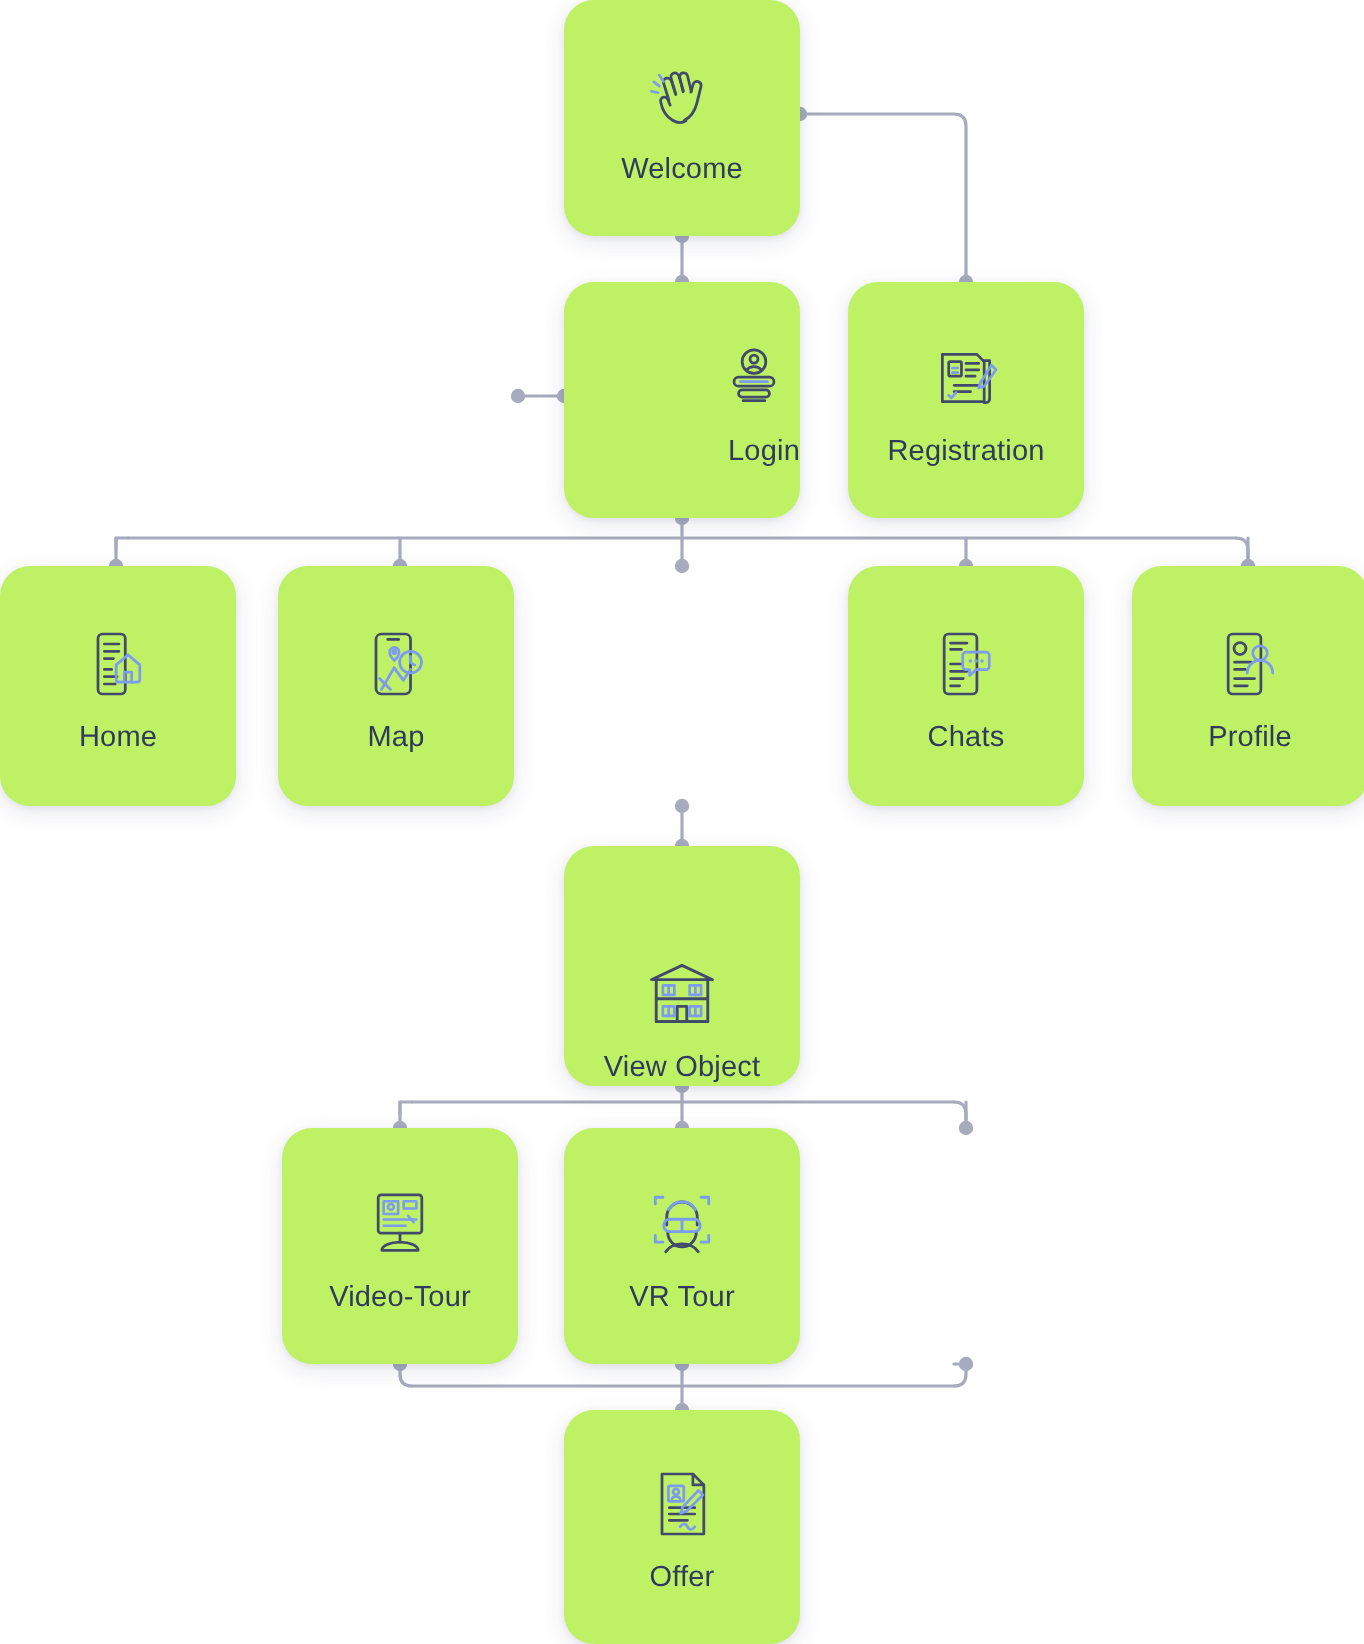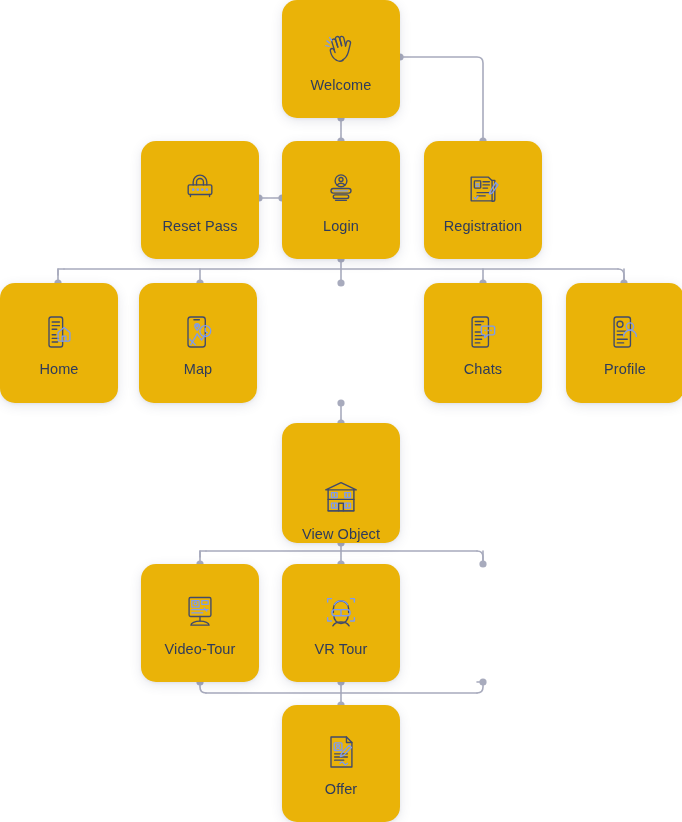--- a/index.html
+++ b/index.html
@@ -23,21 +23,21 @@
   #edges {
     position: absolute;
     left: 0;
     top: 0;
     width: 682px;
     height: 822px;
     pointer-events: none;
   }
   .node {
     position: absolute;
-    background: #eab308;
+    background: #bef264;
     border-radius: 15px;
     box-shadow: 0 3px 12px rgba(60, 72, 110, 0.13), 0 1px 3px rgba(60, 72, 110, 0.08);
     display: flex;
     flex-direction: column;
     align-items: center;
     justify-content: center;
     box-sizing: border-box;
     z-index: 2;
   }
   .node-icon {
@@ -141,41 +141,22 @@
         <g fill="none" stroke="#7d9bf0" stroke-width="1.5" stroke-linecap="round">
           <path d="M9.5 10.5 11.8 14"></path>
           <path d="M6.5 14.2 9.6 16.6"></path>
           <path d="M5.2 19.4 8.9 20.2"></path>
         </g>
       </svg>
     </div>
     <div class="node-label">Welcome</div>
   </div>
 
-  <div class="node" style="left:141px; top:141px; width:118px; height:118px;">
-    <div class="node-icon">
-      <svg width="40" height="40" viewBox="0 0 44 44">
-        <g fill="none" stroke="#404a6b" stroke-width="1.5" stroke-linecap="round" stroke-linejoin="round">
-          <path d="M14.5 17.5v-3.2a7.5 7.5 0 0 1 15 0v3.2"></path>
-          <path d="M18.2 17.5v-3.2a3.8 3.8 0 0 1 7.6 0v3.2"></path>
-          <rect x="9" y="17.5" width="26" height="10.5" rx="1.6"></rect>
-          <path d="M11.5 28v2.2M32.5 28v2.2"></path>
-        </g>
-        <g fill="#7d9bf0">
-          <circle cx="14.5" cy="22.8" r="1.5"></circle>
-          <circle cx="19.5" cy="22.8" r="1.5"></circle>
-          <circle cx="24.5" cy="22.8" r="1.5"></circle>
-          <circle cx="29.5" cy="22.8" r="1.5"></circle>
-        </g>
-      </svg>
-    </div>
-    <div class="node-label">Reset Pass</div>
-  </div>
-
-  <div class="node" style="left:282px; top:141px; width:118px; height:118px;">
+
+  <div class="node" style="left:282px; top:141px; width:118px; height:118px;align-items:flex-end;">
     <div class="node-icon">
       <svg width="40" height="40" viewBox="0 0 44 44">
         <g fill="none" stroke="#404a6b" stroke-width="1.5" stroke-linecap="round" stroke-linejoin="round">
           <circle cx="22" cy="13" r="6.5"></circle>
           <path d="M17.8 17.6a5.6 5.6 0 0 1 8.4 0"></path>
           <circle cx="22" cy="11.6" r="2.2"></circle>
           <rect x="11" y="21.5" width="22" height="5" rx="2.5"></rect>
           <rect x="13.5" y="28.5" width="17" height="4" rx="2"></rect>
           <path d="M16 34.5h12"></path>
         </g>

